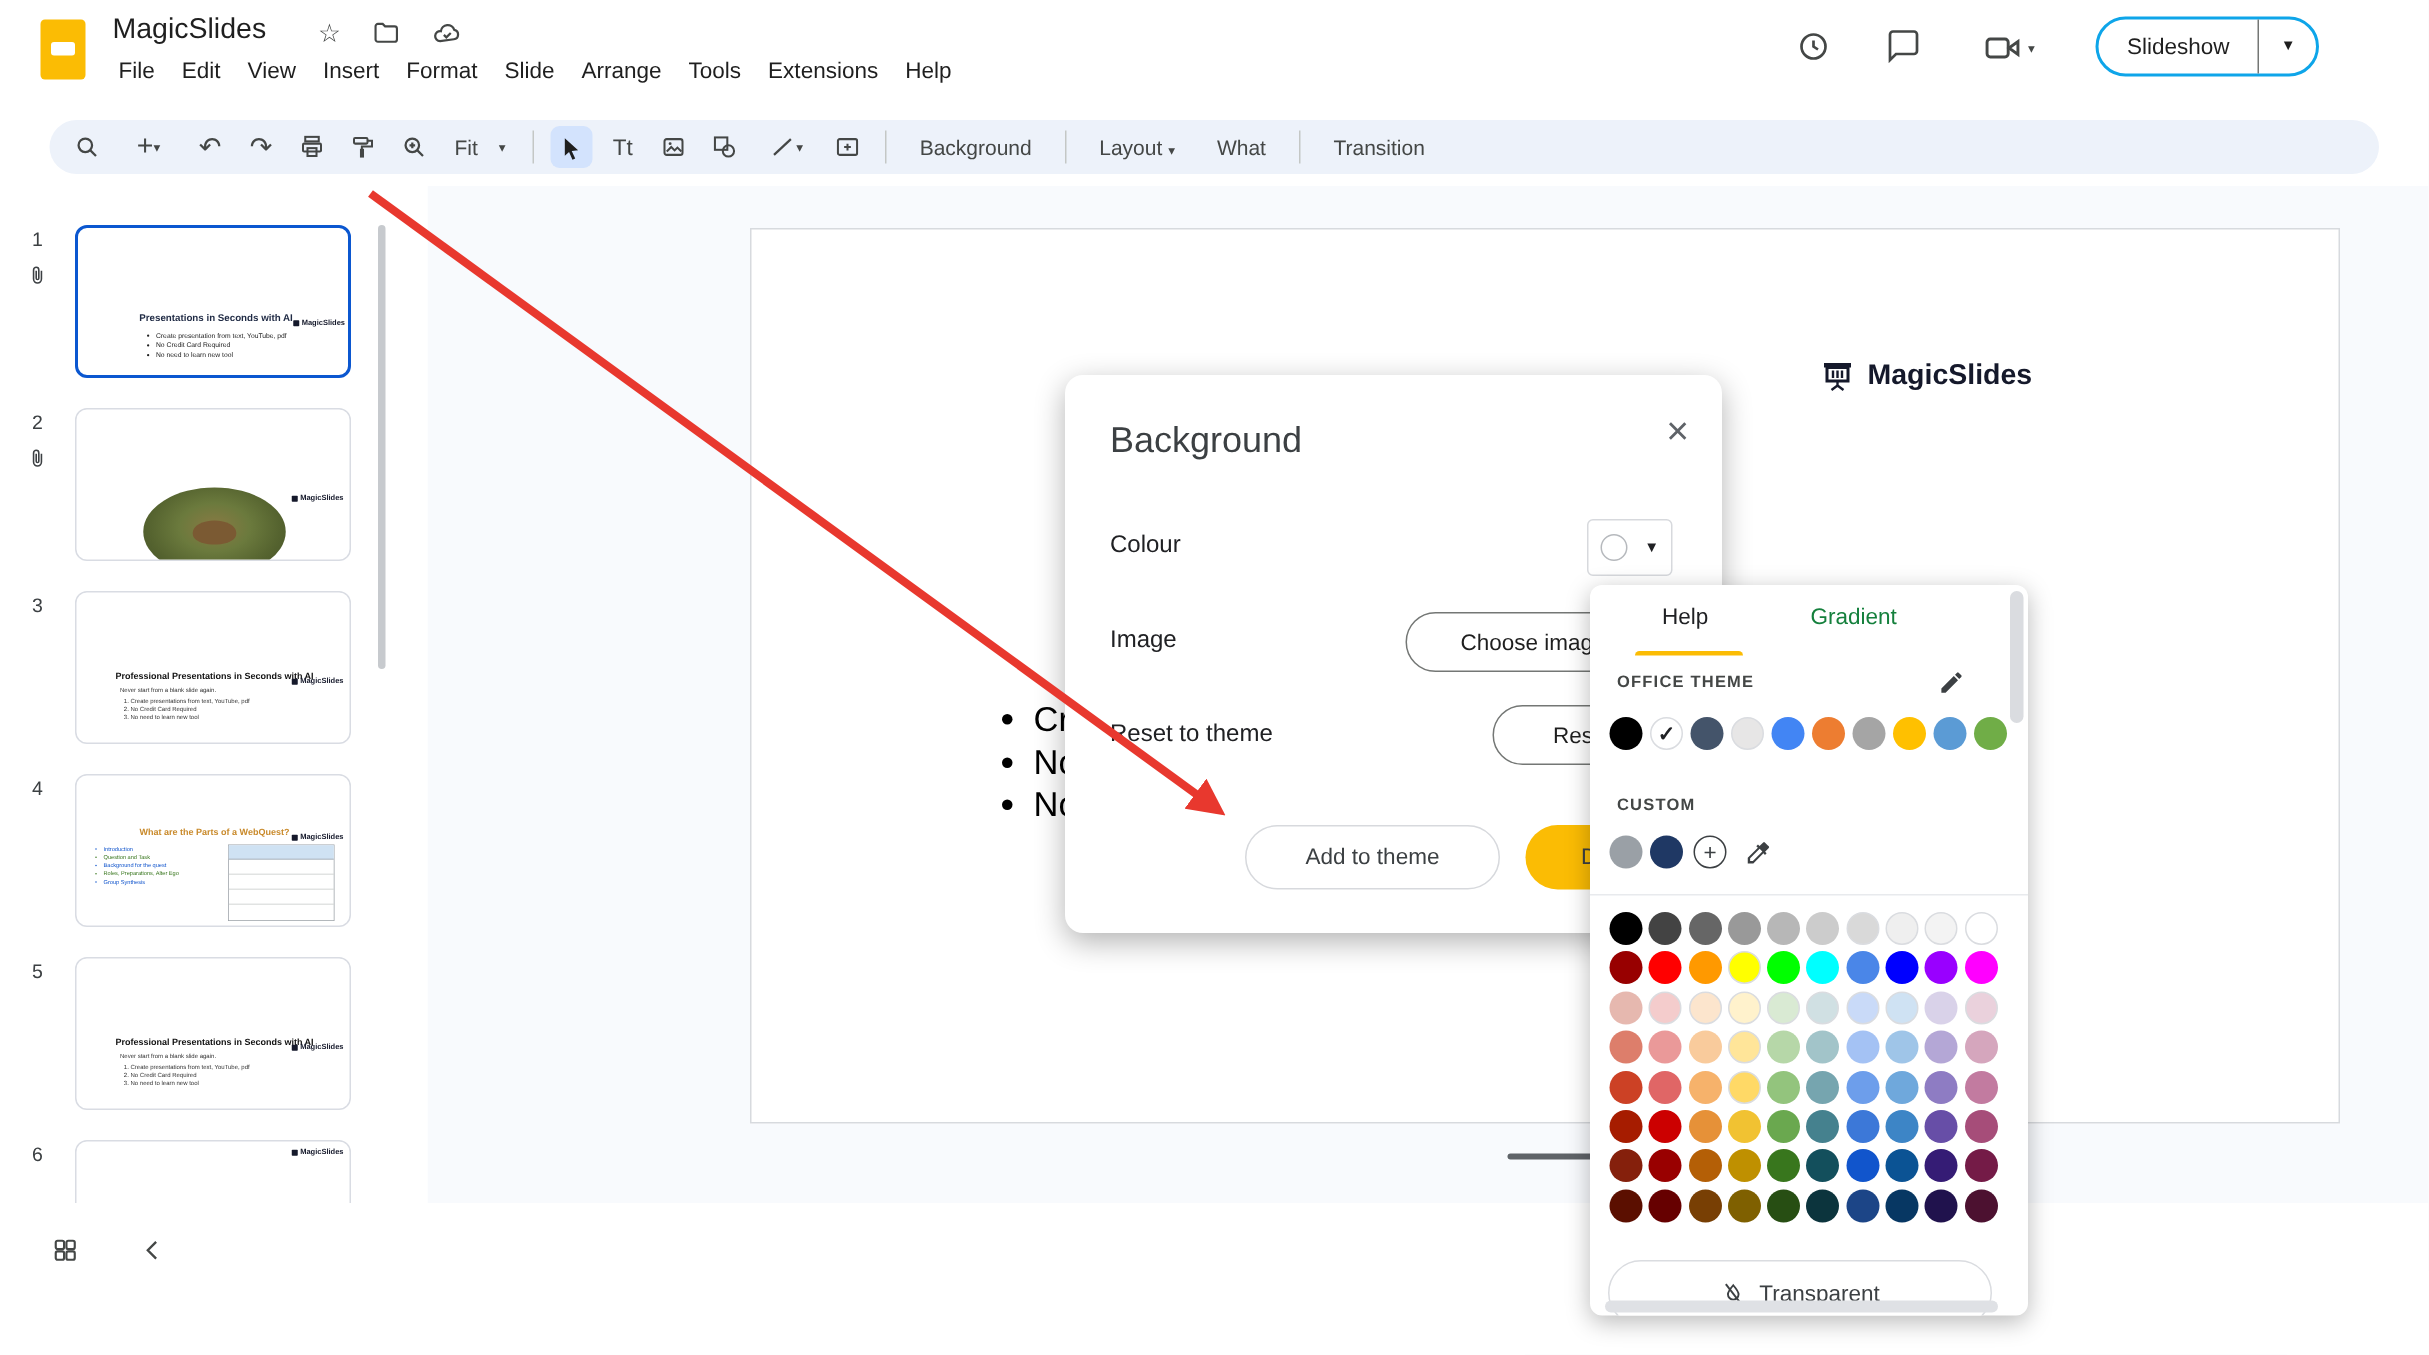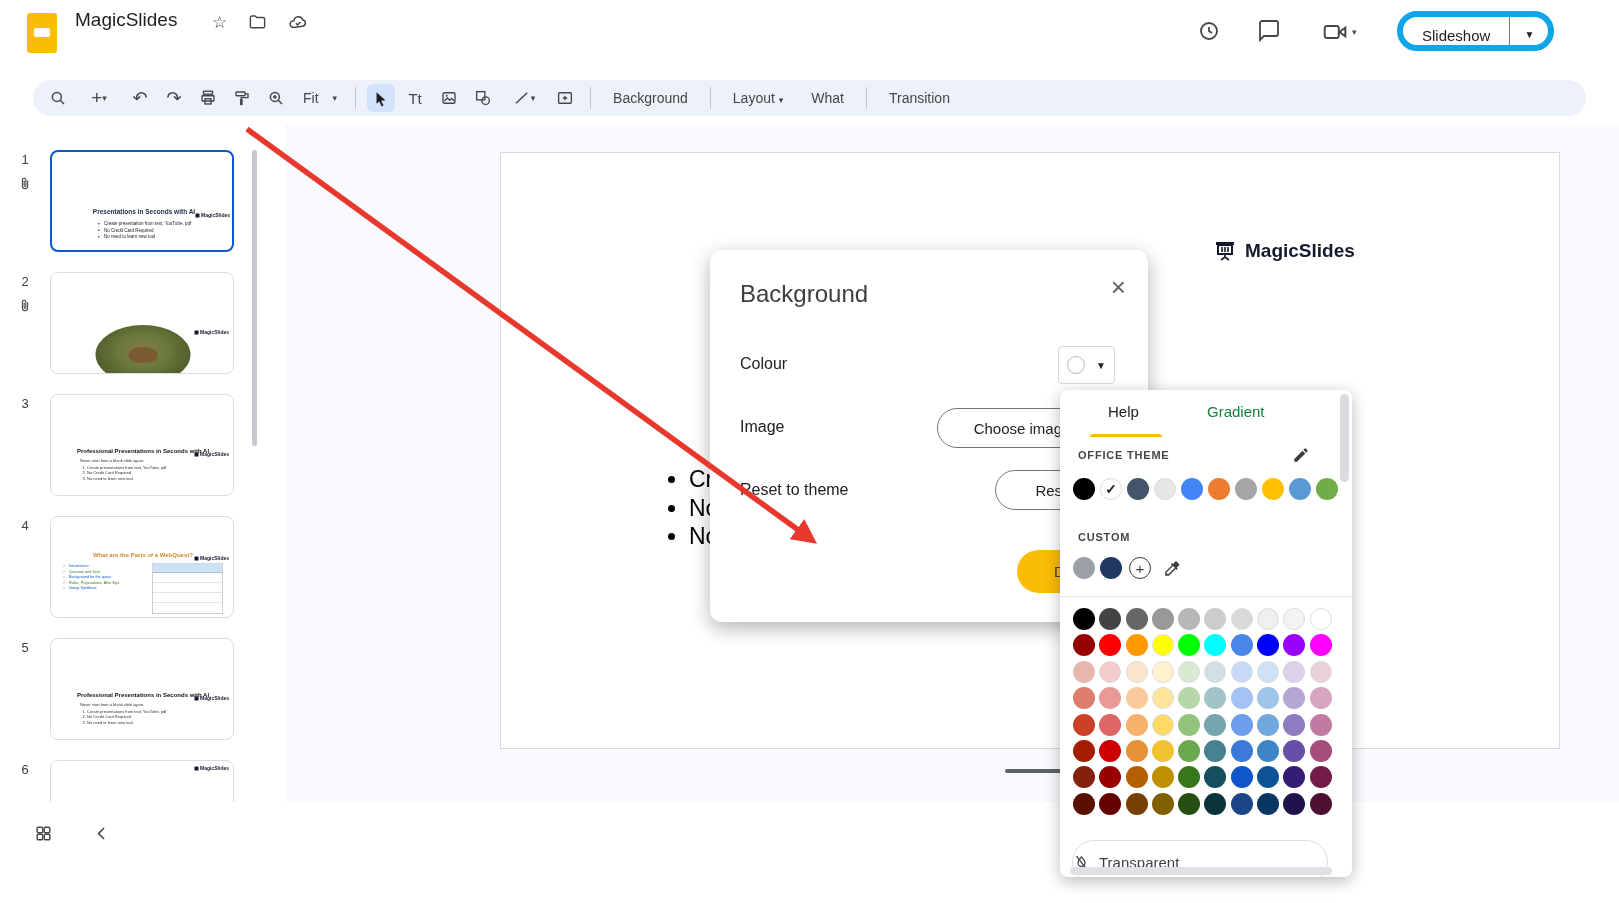--- a/index.html
+++ b/index.html
@@ -9,21 +9,21 @@
   
   .topbar{position:absolute;left:0;top:0;width:1619px;height:66px;background:#fff;z-index:3;}
   .app-logo{position:absolute;left:27px;top:13px;width:30px;height:40px;background:#fbbc04;border-radius:3px;}
   .app-logo::after{content:"";position:absolute;left:7px;top:15px;width:16px;height:9px;background:#fff;border-radius:2px;}
   .doc-title{position:absolute;left:75px;top:9px;font-size:19px;font-weight:500;color:#1f1f1f;}
   .title-icons{position:absolute;left:212px;top:12px;display:flex;gap:21px;color:#444746;}
   .menubar{position:absolute;left:70px;top:37px;display:flex;}
   .menu-item{padding:2px 9px;font-size:15px;color:#1f1f1f;border-radius:6px;cursor:default;}
   .top-icon{position:absolute;top:19px;color:#444746;display:flex;align-items:center;gap:4px;}
   .caret{font-size:9px;color:#444746;}
-  .slideshow{position:absolute;left:1397px;top:11px;height:40px;display:flex;border:6px solid #0ea5e9;border-radius:20px;background:#fff;box-sizing:border-box;}
+  .slideshow{position:absolute;left:1397px;top:11px;height:40px;display:flex;border:2px solid #0ea5e9;border-radius:20px;background:#fff;box-sizing:border-box;}
   .ss-main{padding:0 19px;line-height:38px;font-size:15px;font-weight:500;color:#1f1f1f;border-right:1px solid #747775;}
   .ss-caret{width:38px;text-align:center;line-height:36px;font-size:10px;color:#1f1f1f;}
   
   .toolbar-wrap{position:absolute;left:0;top:66px;width:1619px;height:58px;background:#fff;z-index:3;}
   .toolbar{position:absolute;left:33px;top:14px;width:1553px;height:36px;background:#edf2fa;border-radius:18px;
            display:flex;align-items:center;padding:0 8px;box-sizing:border-box;}
   .tb-btn{min-width:28px;height:28px;display:flex;align-items:center;justify-content:center;border-radius:6px;color:#444746;margin:0 3px;}
   .tb-active{background:#d3e3fd;}
   .tb-divider{width:1px;height:22px;background:#c4c7c5;margin:0 8px;}
   .tb-text{padding:0 12px;font-weight:500;color:#444746;font-size:14px;height:28px;line-height:28px;border-radius:6px;margin:0 2px;}
@@ -104,21 +104,21 @@
   .swatch-row{position:absolute;left:13px;display:flex;gap:5px;align-items:center;}
   .swatch{width:22px;height:22px;border-radius:50%;box-sizing:border-box;display:flex;align-items:center;justify-content:center;
           font-size:14px;color:#202124;font-weight:700;}
   .swatch.lt{border:1px solid #dadce0;}
   .plus-circle{width:22px;height:22px;border-radius:50%;border:1.6px solid #3c4043;box-sizing:border-box;display:flex;
                align-items:center;justify-content:center;font-size:15px;color:#3c4043;margin-left:2px;}
   .eyedropper{margin-left:6px;}
   .pp-divider{position:absolute;left:0;top:206px;width:100%;height:1px;background:#e8eaed;}
   .palette-grid{position:absolute;left:13px;top:218px;display:grid;grid-template-columns:repeat(10,22px);grid-auto-rows:22px;gap:4.4px 4.3px;}
   .transparent-btn{position:absolute;left:12px;top:450px;width:256px;height:44px;border:1px solid #dadce0;border-radius:22px;
-                   background:#fff;display:flex;align-items:center;justify-content:flex-start;gap:9px;font-size:15px;color:#3c4043;box-sizing:border-box;}
+                   background:#fff;display:flex;align-items:center;justify-content:center;gap:9px;font-size:15px;color:#3c4043;box-sizing:border-box;}
   .pp-vscroll{position:absolute;right:3px;top:4px;width:9px;height:88px;background:#dadce0;border-radius:5px;}
   .pp-hscroll{position:absolute;left:10px;top:477px;width:262px;height:8px;background:#dfe1e5;border-radius:4px;}
   
   .arrow-overlay{position:absolute;left:0;top:0;z-index:30;pointer-events:none;}
 </style>
 </head>
 <body>
 
 <header class="topbar">
   <div class="app-logo"></div>
@@ -130,20 +130,32 @@
           <path d="M3 7a2 2 0 0 1 2-2h4l2 2h8a2 2 0 0 1 2 2v9a2 2 0 0 1-2 2H5a2 2 0 0 1-2-2z"></path>
         </svg>
     </span>
     <span>
       <svg width="20" height="20" viewBox="0 0 24 24" fill="none" stroke="#444746" stroke-width="1.8">
           <path d="M6.5 18.5a4 4 0 1 1 .6-7.96A5.5 5.5 0 0 1 17.8 9.5 3.8 3.8 0 0 1 17.5 17z"></path>
           <path d="M9.5 13.5l2 2 3.5-3.5"></path>
         </svg>
     </span>
   </div>
+  <nav class="menubar">
+      <div class="menu-item">File</div>
+      <div class="menu-item">Edit</div>
+      <div class="menu-item">View</div>
+      <div class="menu-item">Insert</div>
+      <div class="menu-item">Format</div>
+      <div class="menu-item">Slide</div>
+      <div class="menu-item">Arrange</div>
+      <div class="menu-item">Tools</div>
+      <div class="menu-item">Extensions</div>
+      <div class="menu-item">Help</div>
+    </nav>
 
   <span class="top-icon" style="left:1197px;">
     <svg width="24" height="24" viewBox="0 0 24 24" fill="none" stroke="#444746" stroke-width="1.8">
         <circle cx="12" cy="12" r="8"></circle>
         <path d="M12 8v4l3 2"></path>
       </svg>
   </span>
   <span class="top-icon" style="left:1257px;">
     <svg width="24" height="24" viewBox="0 0 24 24" fill="none" stroke="#444746" stroke-width="1.8">
         <path d="M21 4v11a2 2 0 0 1-2 2H7l-4 4V4a2 2 0 0 1 2-2h14a2 2 0 0 1 2 2z"></path>
@@ -402,20 +414,21 @@
     <span class="csb-circle"></span>
     <span class="csb-caret">▼</span>
   </div>
 
   <div class="dlg-label" style="top:168px;">Image</div>
   <div class="pill-btn choose-btn">Choose image</div>
 
   <div class="dlg-label" style="top:231px;">Reset to theme</div>
   <div class="pill-btn reset-btn">Reset</div>
 
+  <div class="add-theme-btn">Add to theme</div>
   <div class="done-btn" style="background: rgb(251, 188, 4);">Done</div>
 </div>
 
 <div class="color-popup">
   <div class="pp-tab solid">Help</div>
   <div class="pp-tab gradient">Gradient</div>
   <div class="tab-underline" style="background: rgb(251, 188, 4);"></div>
 
   <div class="pp-section-label" style="top:59px;">OFFICE THEME</div>
   <span class="pp-pencil">

